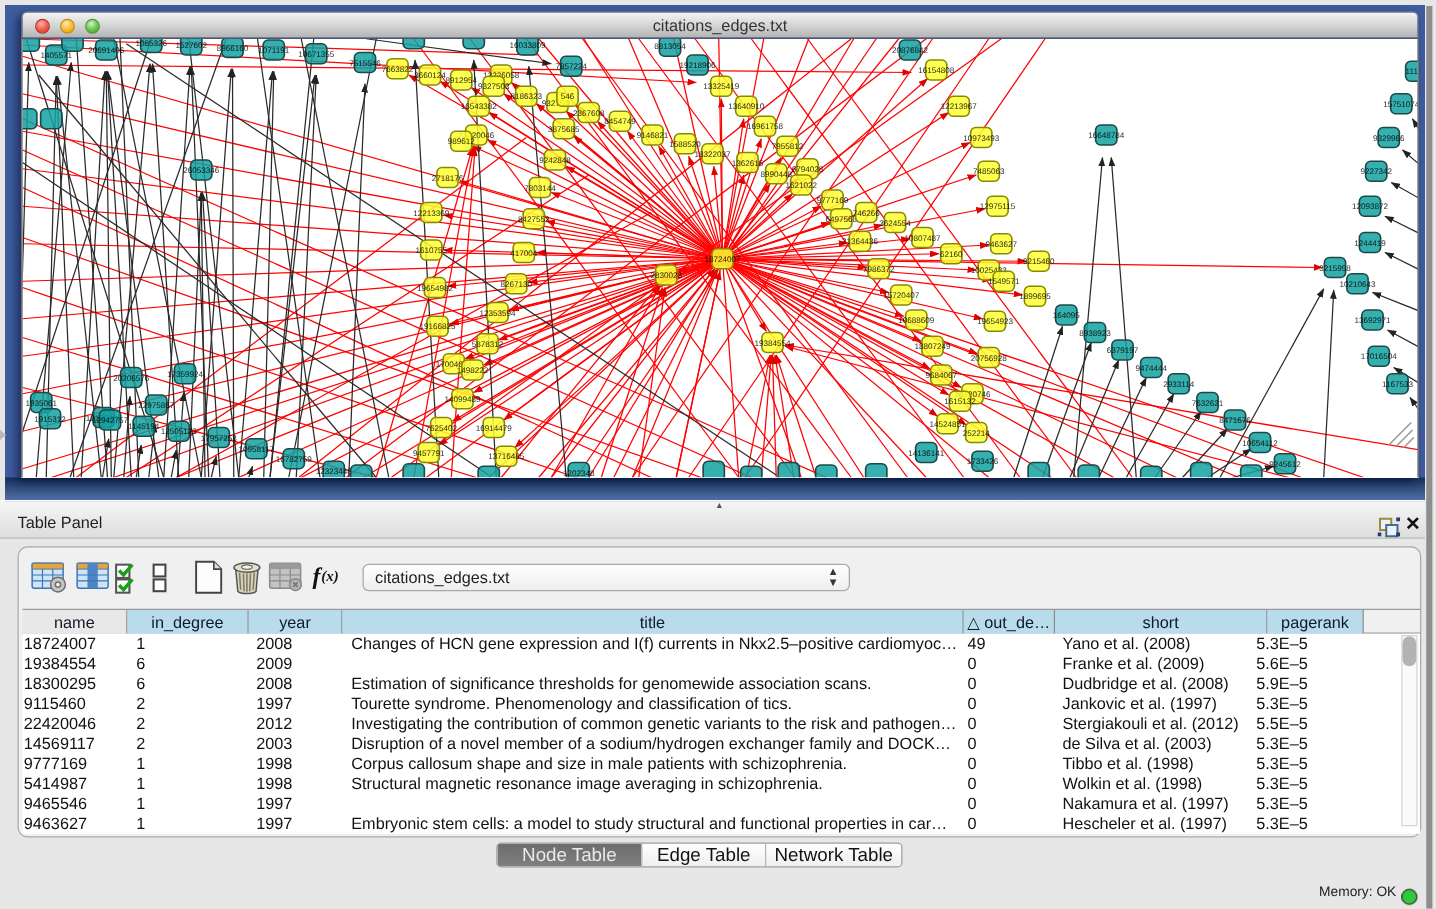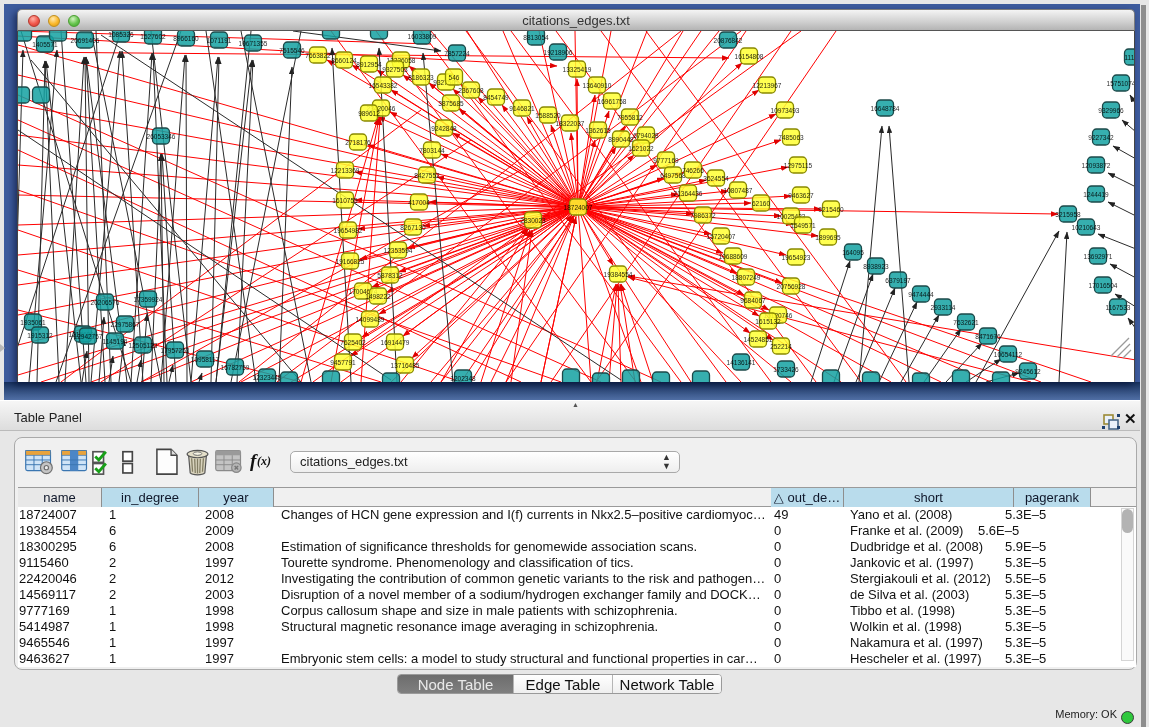--- a/index.html
+++ b/index.html
@@ -645,41 +645,42 @@
  <path d="M20 16 l3 3 m0 -3 l-3 3" stroke="#777" stroke-width="1.2"></path>
 </g>
 <text x="231" y="21" font-family="Liberation Serif,serif" font-style="italic" font-weight="bold" font-size="19" fill="#111">f</text>
 <text x="238" y="19" font-family="Liberation Serif,serif" font-style="italic" font-weight="bold" font-size="12" fill="#111">(x)</text>
 </svg>
    <div id="combo">citations_edges.txt<span class="arr">▲<br>▼</span></div>
    <div id="thead">
         <div class="c" style="left:0px;width:84px;background:#e8e8e8">name</div>
         <div class="c" style="left:84px;width:97px;background:#b9dcec">in_degree</div>
         <div class="c" style="left:181px;width:75px;background:#b9dcec">year</div>
+        <div class="c" style="left:256px;width:497px;background:#b9dcec">title</div>
         <div class="c" style="left:753px;width:73px;background:#b9dcec">△ out_de…</div>
         <div class="c" style="left:826px;width:170px;background:#b9dcec">short</div>
         <div class="c" style="left:996px;width:77px;background:#b9dcec">pagerank</div>
       </div>
    <div id="rows">
         <div class="row" style="top:0px">
           <span style="left:1px">18724007</span>
           <span style="left:91px">1</span>
           <span style="left:187px">2008</span>
           <span style="left:263px">Changes of HCN gene expression and I(f) currents in Nkx2.5–positive cardiomyoc…</span>
           <span style="left:756px">49</span>
           <span style="left:832px">Yano et al. (2008)</span>
           <span style="left:987px">5.3E–5</span>
         </div>
         <div class="row" style="top:16px">
           <span style="left:1px">19384554</span>
           <span style="left:91px">6</span>
           <span style="left:187px">2009</span>
           <span style="left:756px">0</span>
           <span style="left:832px">Franke et al. (2009)</span>
-          <span style="left:960px">5.6E–5</span>
+          <span style="left:987px">5.6E–5</span>
         </div>
         <div class="row" style="top:32px">
           <span style="left:1px">18300295</span>
           <span style="left:91px">6</span>
           <span style="left:187px">2008</span>
           <span style="left:263px">Estimation of significance thresholds for genomewide association scans.</span>
           <span style="left:756px">0</span>
           <span style="left:832px">Dudbridge et al. (2008)</span>
           <span style="left:987px">5.9E–5</span>
         </div>

